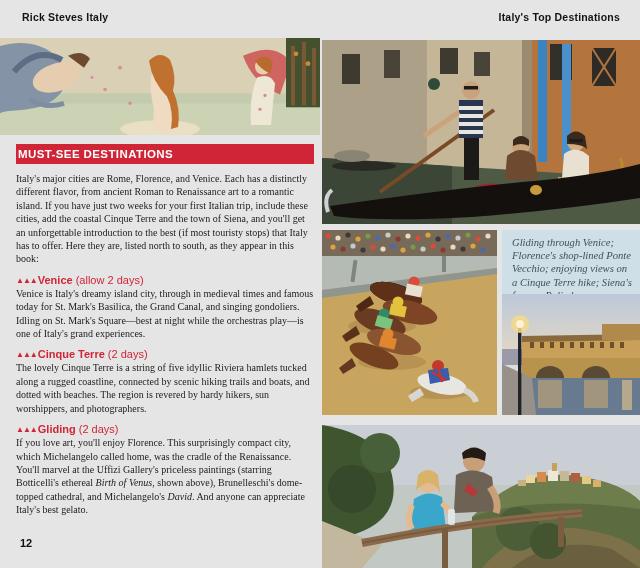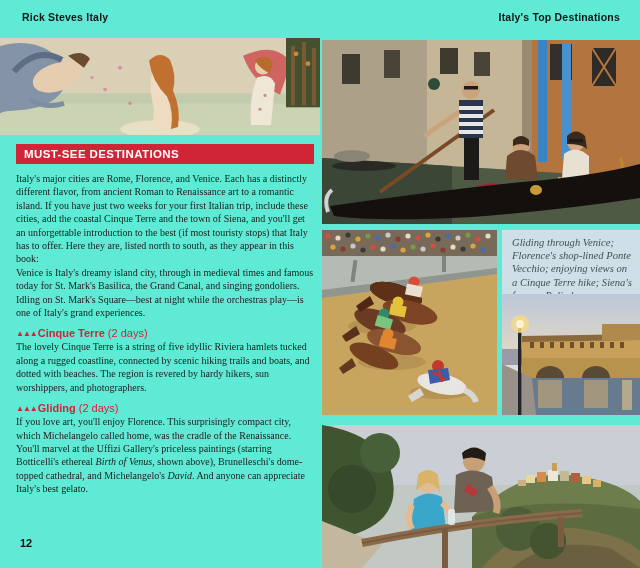--- a/index.html
+++ b/index.html
@@ -1,16 +1,16 @@
 <!DOCTYPE html>
 <html style="--accent: #d02537; --caption_bg: #cfdfe8; --caption_text: #3f5254;"><head>
 <meta charset="utf-8">
 <style>
   html,body{margin:0;padding:0;background:#fff;}
-  .page{position:relative;width:640px;height:568px;background:#5eead4;overflow:hidden;
+  .page{position:relative;width:640px;height:568px;background:#e5e5e5;overflow:hidden;
         font-family:"Liberation Serif",serif;color:#1c1c1c;}
   
   .runhead{position:absolute;top:11px;font-family:"Liberation Sans",sans-serif;
            font-weight:bold;font-size:10.5px;letter-spacing:.2px;color:#141414;}
   .runhead.left{left:22px;}
   .runhead.right{right:20px;text-align:center;}
   
   .ph{position:absolute;overflow:hidden;background:#ddd;}
   .ph svg{display:block;width:100%;height:100%;}
   #ph-venus{left:0;top:38px;width:320px;height:97px;}
@@ -21,21 +21,21 @@
   
   .caption-box{position:absolute;left:502px;top:230px;width:138px;height:64px;
                background:var(--caption_bg,#cfdfe8);box-sizing:border-box;
                padding:6px 8px 6px 10px;}
   .caption-box p{margin:0;font-style:italic;font-size:10.6px;line-height:13.2px;
                  color:var(--caption_text,#3f5254);}
   
   .textcol{position:absolute;left:16px;top:144px;width:298px;}
   .banner{background:var(--accent,#d02537);color:#fff;height:20px;line-height:20px;
           font-family:"Liberation Sans",sans-serif;font-weight:bold;font-size:11.5px;
-          letter-spacing:.4px;padding-left:8px;}
+          letter-spacing:.4px;padding-left:2px;}
   .textcol p{margin:0;font-size:10px;line-height:13.4px;}
   .intro{margin-top:8px !important;}
   .sec-head{margin:8px 0 1px;font-family:"Liberation Sans",sans-serif;
             font-size:11px;color:var(--accent,#d02537);}
   .sec-head .marks{font-size:8px;letter-spacing:-1px;vertical-align:1px;margin-right:1px;}
   .sec-head .name{font-weight:bold;}
   .sec-head .days{font-weight:normal;}
   .pagenum{position:absolute;left:20px;top:537px;font-family:Liberation Sans, sans-serif;
            font-weight:bold;font-size:11px;color:#111;}
 </style>
@@ -318,20 +318,23 @@
       <rect x="236" y="92" width="6" height="30" fill="#7a5c40"></rect>
 
       <rect x="126" y="84" width="7" height="16" rx="2" fill="#dfeef5" opacity=".85"></rect>
     </svg>
   </div>
 
   <div class="textcol">
     <div class="banner">MUST-SEE DESTINATIONS</div>
     <p class="intro">Italy's major cities are Rome, Florence, and Venice. Each has a distinctly different flavor, from ancient Roman to Renaissance art to a romantic island. If you have just two weeks for your first Italian trip, include these cities, add the coastal Cinque Terre and the town of Siena, and you'll get an unforgettable introduction to the best (if most touristy stops) that Italy has to offer. Here they are, listed north to south, as they appear in this book:</p>
 
+    <div class="sec-head">
+      <span class="marks">▲▲▲</span><span class="name">Venice</span><span class="days"> (allow 2 days)</span>
+    </div>
     <p><span>Venice is Italy's dreamy island city, through in medieval times and famous today for St. Mark's Basilica, the Grand Canal, and singing gondoliers. Idling on St. Mark's Square—best at night while the orchestras play—is one of Italy's grand experiences.</span></p>
 
     <div class="sec-head">
       <span class="marks">▲▲▲</span><span class="name">Cinque Terre</span><span class="days"> (2 days)</span>
     </div>
     <p><span>The lovely Cinque Terre is a string of five idyllic Riviera hamlets tucked along a rugged coastline, connected by scenic hiking trails and boats, and dotted with beaches. The region is revered by hardy hikers, sun worshippers, and photographers.</span></p>
 
     <div class="sec-head">
       <span class="marks">▲▲▲</span><span class="name">Gliding</span><span class="days"> (2 days)</span>
     </div>

